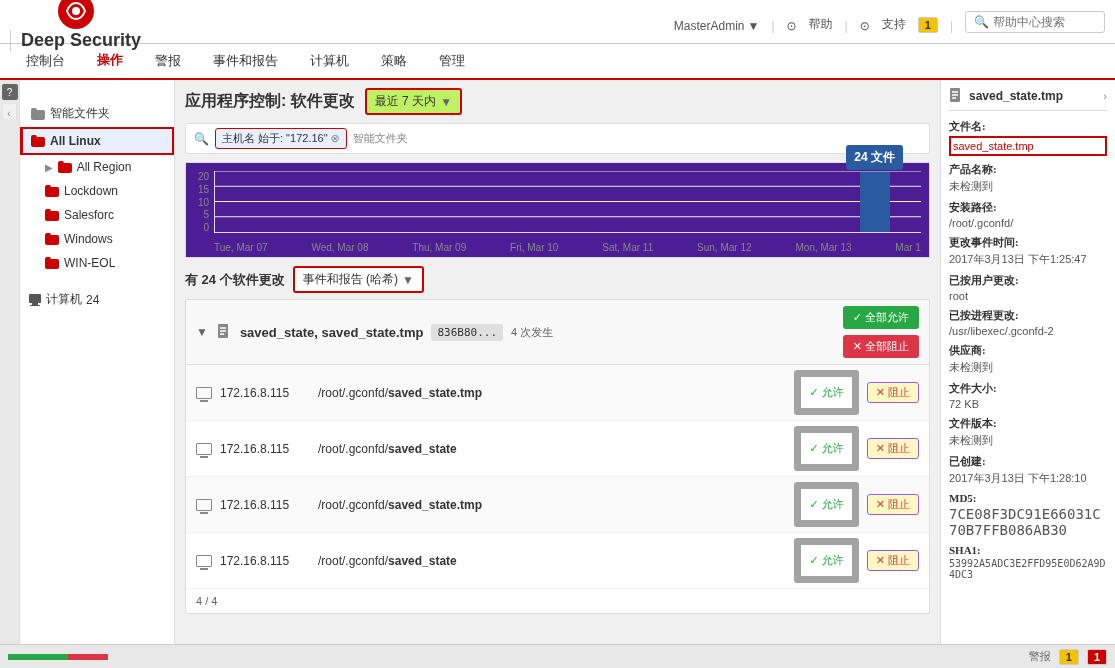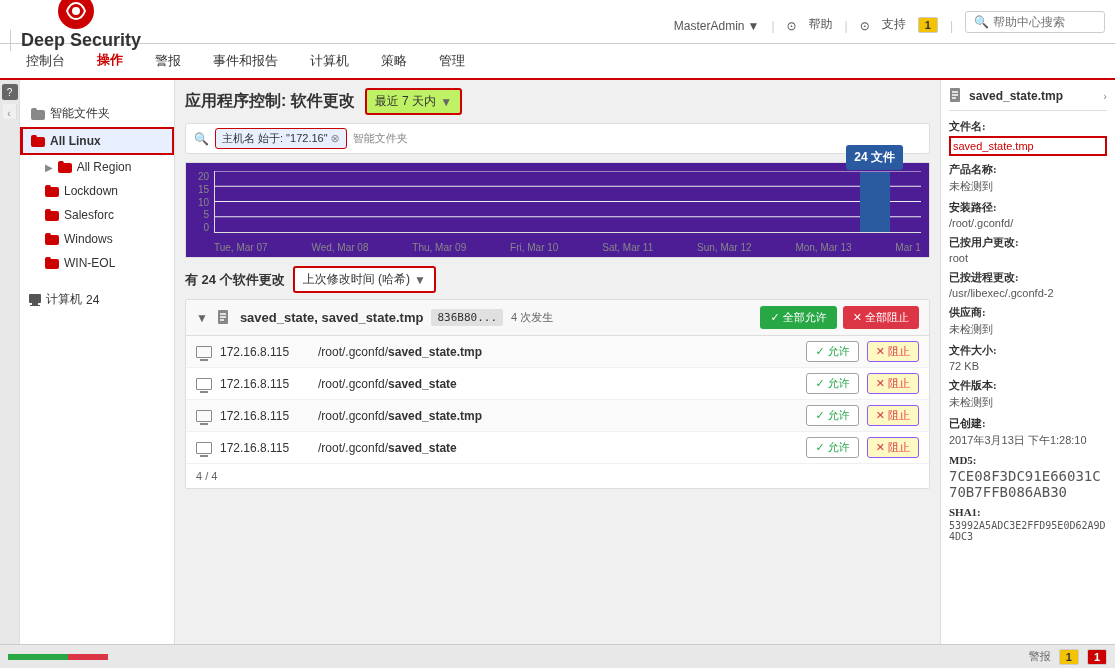--- a/index.html
+++ b/index.html
@@ -400,23 +400,23 @@
       width: 8px;
       height: 2px;
       background: #888;
     }
     .ip-addr { font-size: 12px; color: #333; min-width: 90px; }
     .file-path { font-size: 12px; color: #333; flex: 1; }
     .file-path strong { font-weight: bold; }
     .btn-allow {
       background: #fff;
       color: #28a745;
-      border: 1px solid #a3a3a3;
-      border-radius: 3px;
-      padding: 2px 8px;
+      border: 7px solid #a3a3a3;
+      border-radius: 3px;
+      padding: 8px 8px;
       cursor: pointer;
       font-size: 11px;
       display: flex;
       align-items: center;
       gap: 2px;
     }
     .btn-block {
       background: #fef9c3;
       color: #dc3545;
       border: 1px solid #8b5cf6;
@@ -657,38 +657,38 @@
         <span>Sat, Mar 11</span>
         <span>Sun, Mar 12</span>
         <span>Mon, Mar 13</span>
         <span>Mar 1</span>
       </div>
     </div>
 
     <div class="results-header">
       <span class="results-count">有 24 个软件更改</span>
       <div class="group-dropdown">
-        <span>上次修改时间 (哈希)</span>
+        <span>事件和报告 (哈希)</span>
         <span class="dropdown-arrow">▼</span>
       </div>
     </div>
 
     <div class="file-group">
       <div class="file-group-header">
         <span class="chevron">▼</span>
         <svg width="16" height="16" viewBox="0 0 16 16">
           <rect x="2" y="0" width="10" height="14" rx="1" fill="#888"></rect>
           <line x1="4" y1="4" x2="10" y2="4" stroke="white" stroke-width="1.5"></line>
           <line x1="4" y1="7" x2="10" y2="7" stroke="white" stroke-width="1.5"></line>
           <line x1="4" y1="10" x2="8" y2="10" stroke="white" stroke-width="1.5"></line>
         </svg>
         <span style="font-size:13px;font-weight:bold;">saved_state, saved_state.tmp</span>
         <span class="file-hash">836B80...</span>
         <span class="occur-label">4 次发生</span>
-        <div style="margin-left:auto; display:flex; gap:6px;">
+        <div style="margin-left:auto; display:flex; gap:6px;flex-direction:column;">
           <button class="btn-allow-all">✓ 全部允许</button>
           <button class="btn-block-all">✕ 全部阻止</button>
         </div>
       </div>
 
       <div class="file-row">
         <div class="computer-icon"></div>
         <span class="ip-addr">172.16.8.115</span>
         <span class="file-path">
           <span>/root/.gconfd/</span><strong>saved_state.tmp</strong>
@@ -749,20 +749,24 @@
     </div>
     <div>
       <div class="rp-label">产品名称:</div>
       <div class="rp-value">未检测到</div>
     </div>
     <div>
       <div class="rp-label">安装路径:</div>
       <div class="rp-value">/root/.gconfd/</div>
     </div>
     <div>
+      <div class="rp-label">更改事件时间:</div>
+      <div class="rp-value">2017年3月13日 下午1:25:47</div>
+    </div>
+    <div>
       <div class="rp-label">已按用户更改:</div>
       <div class="rp-value">root</div>
     </div>
     <div>
       <div class="rp-label">已按进程更改:</div>
       <div class="rp-value">/usr/libexec/.gconfd-2</div>
     </div>
     <div>
       <div class="rp-label">供应商:</div>
       <div class="rp-value">未检测到</div>

